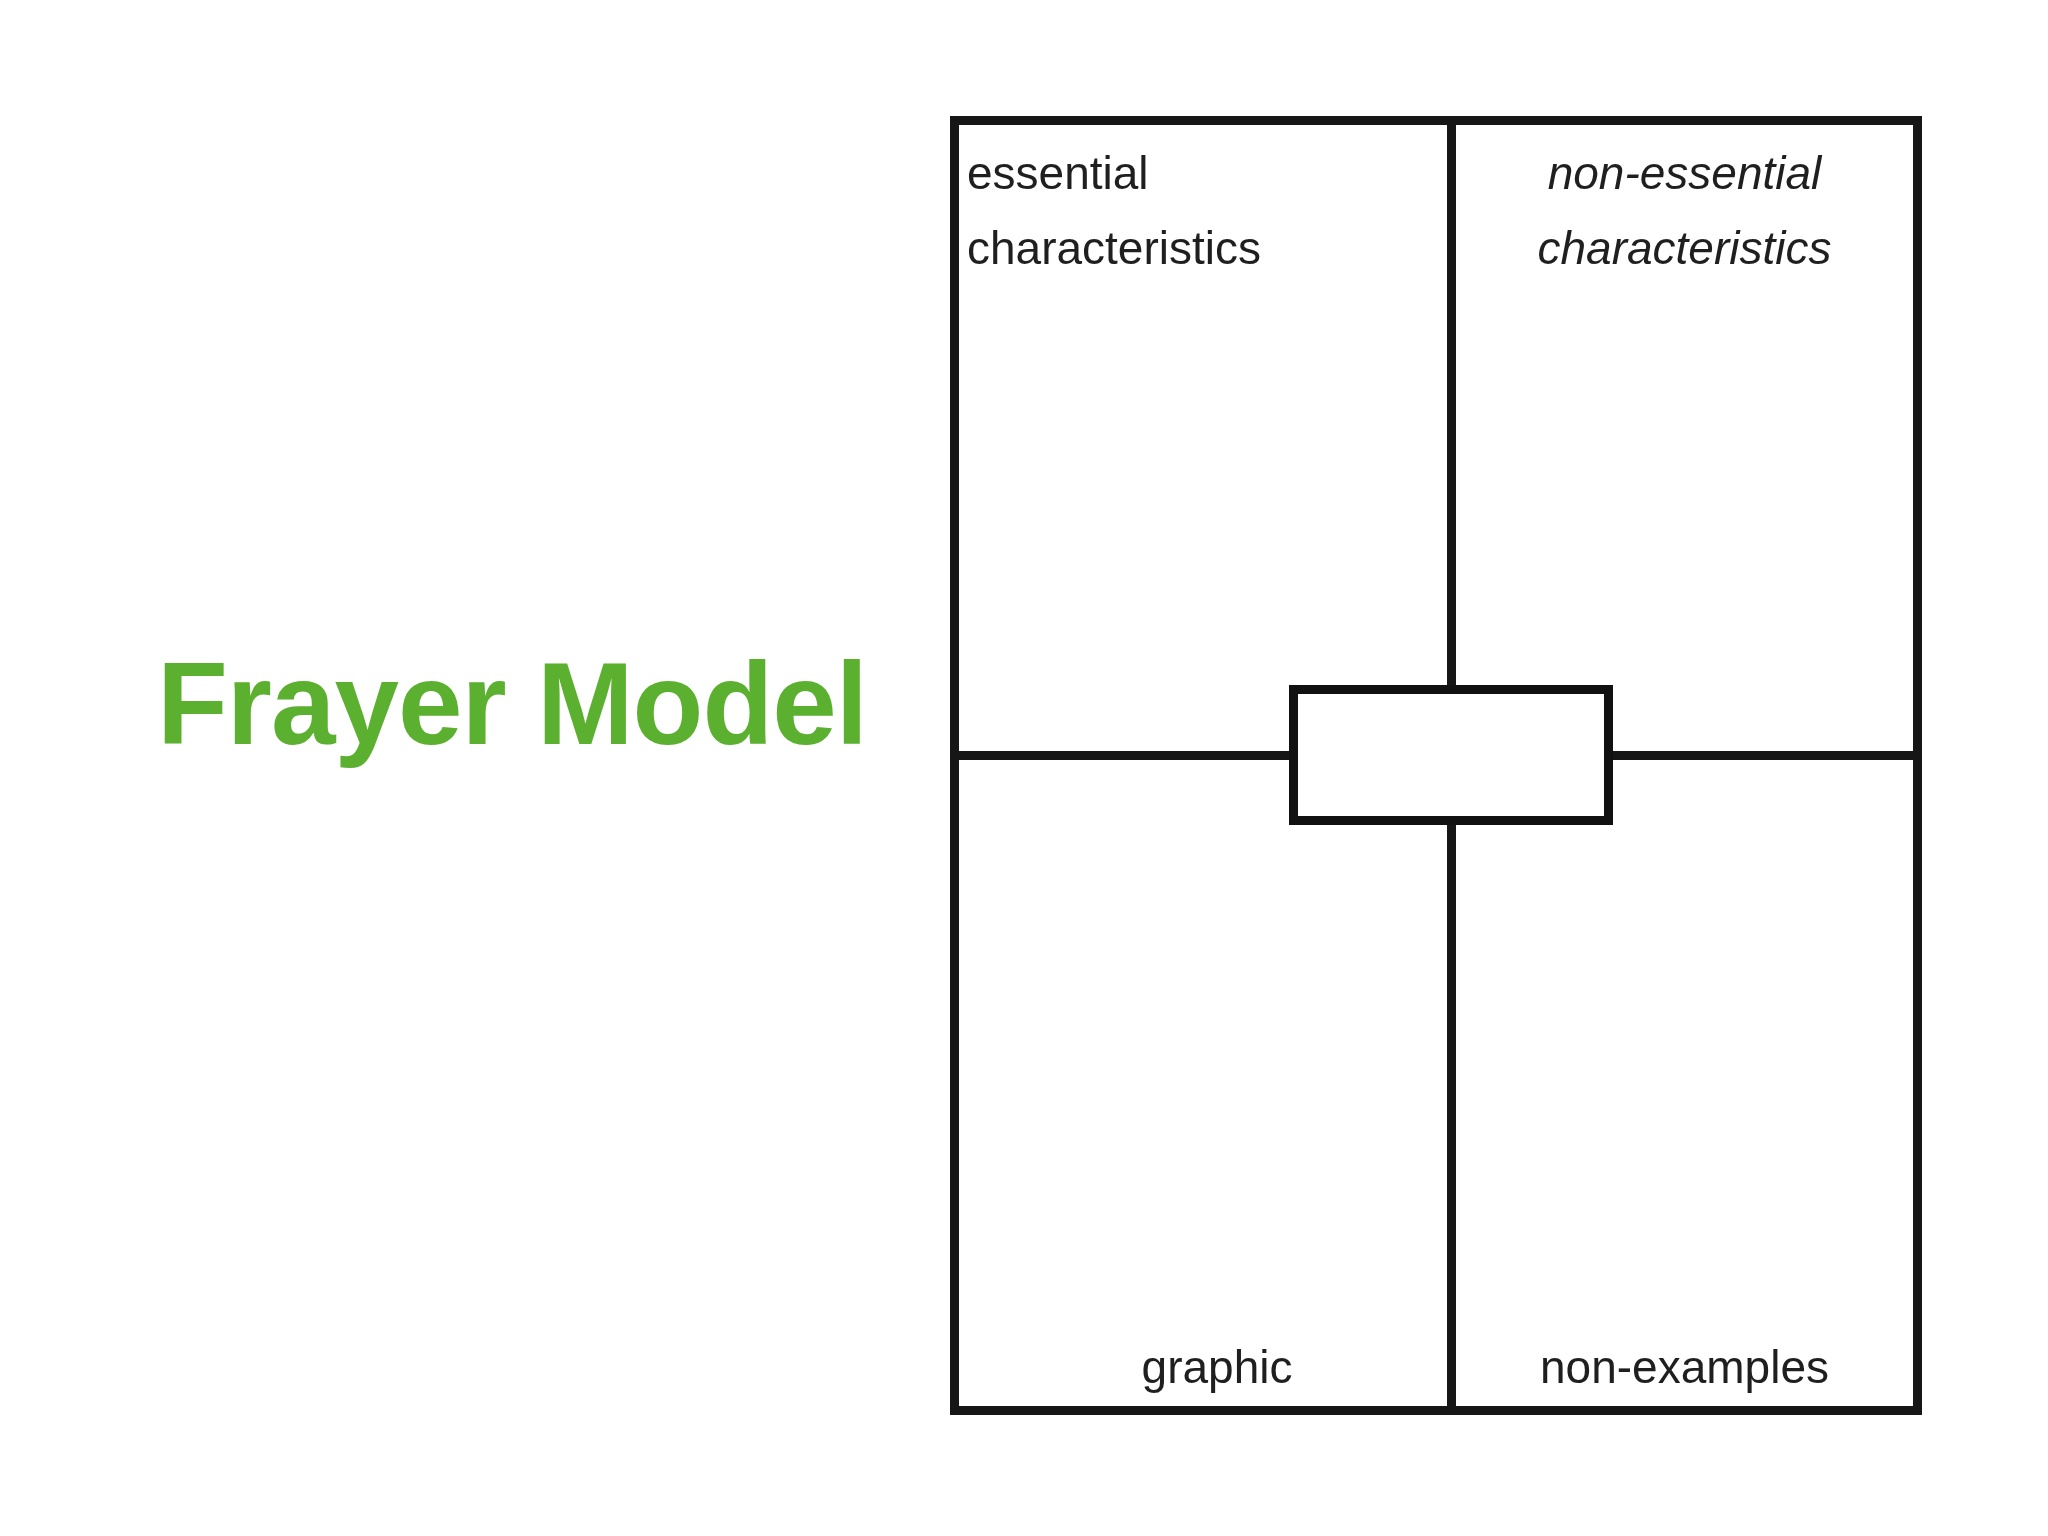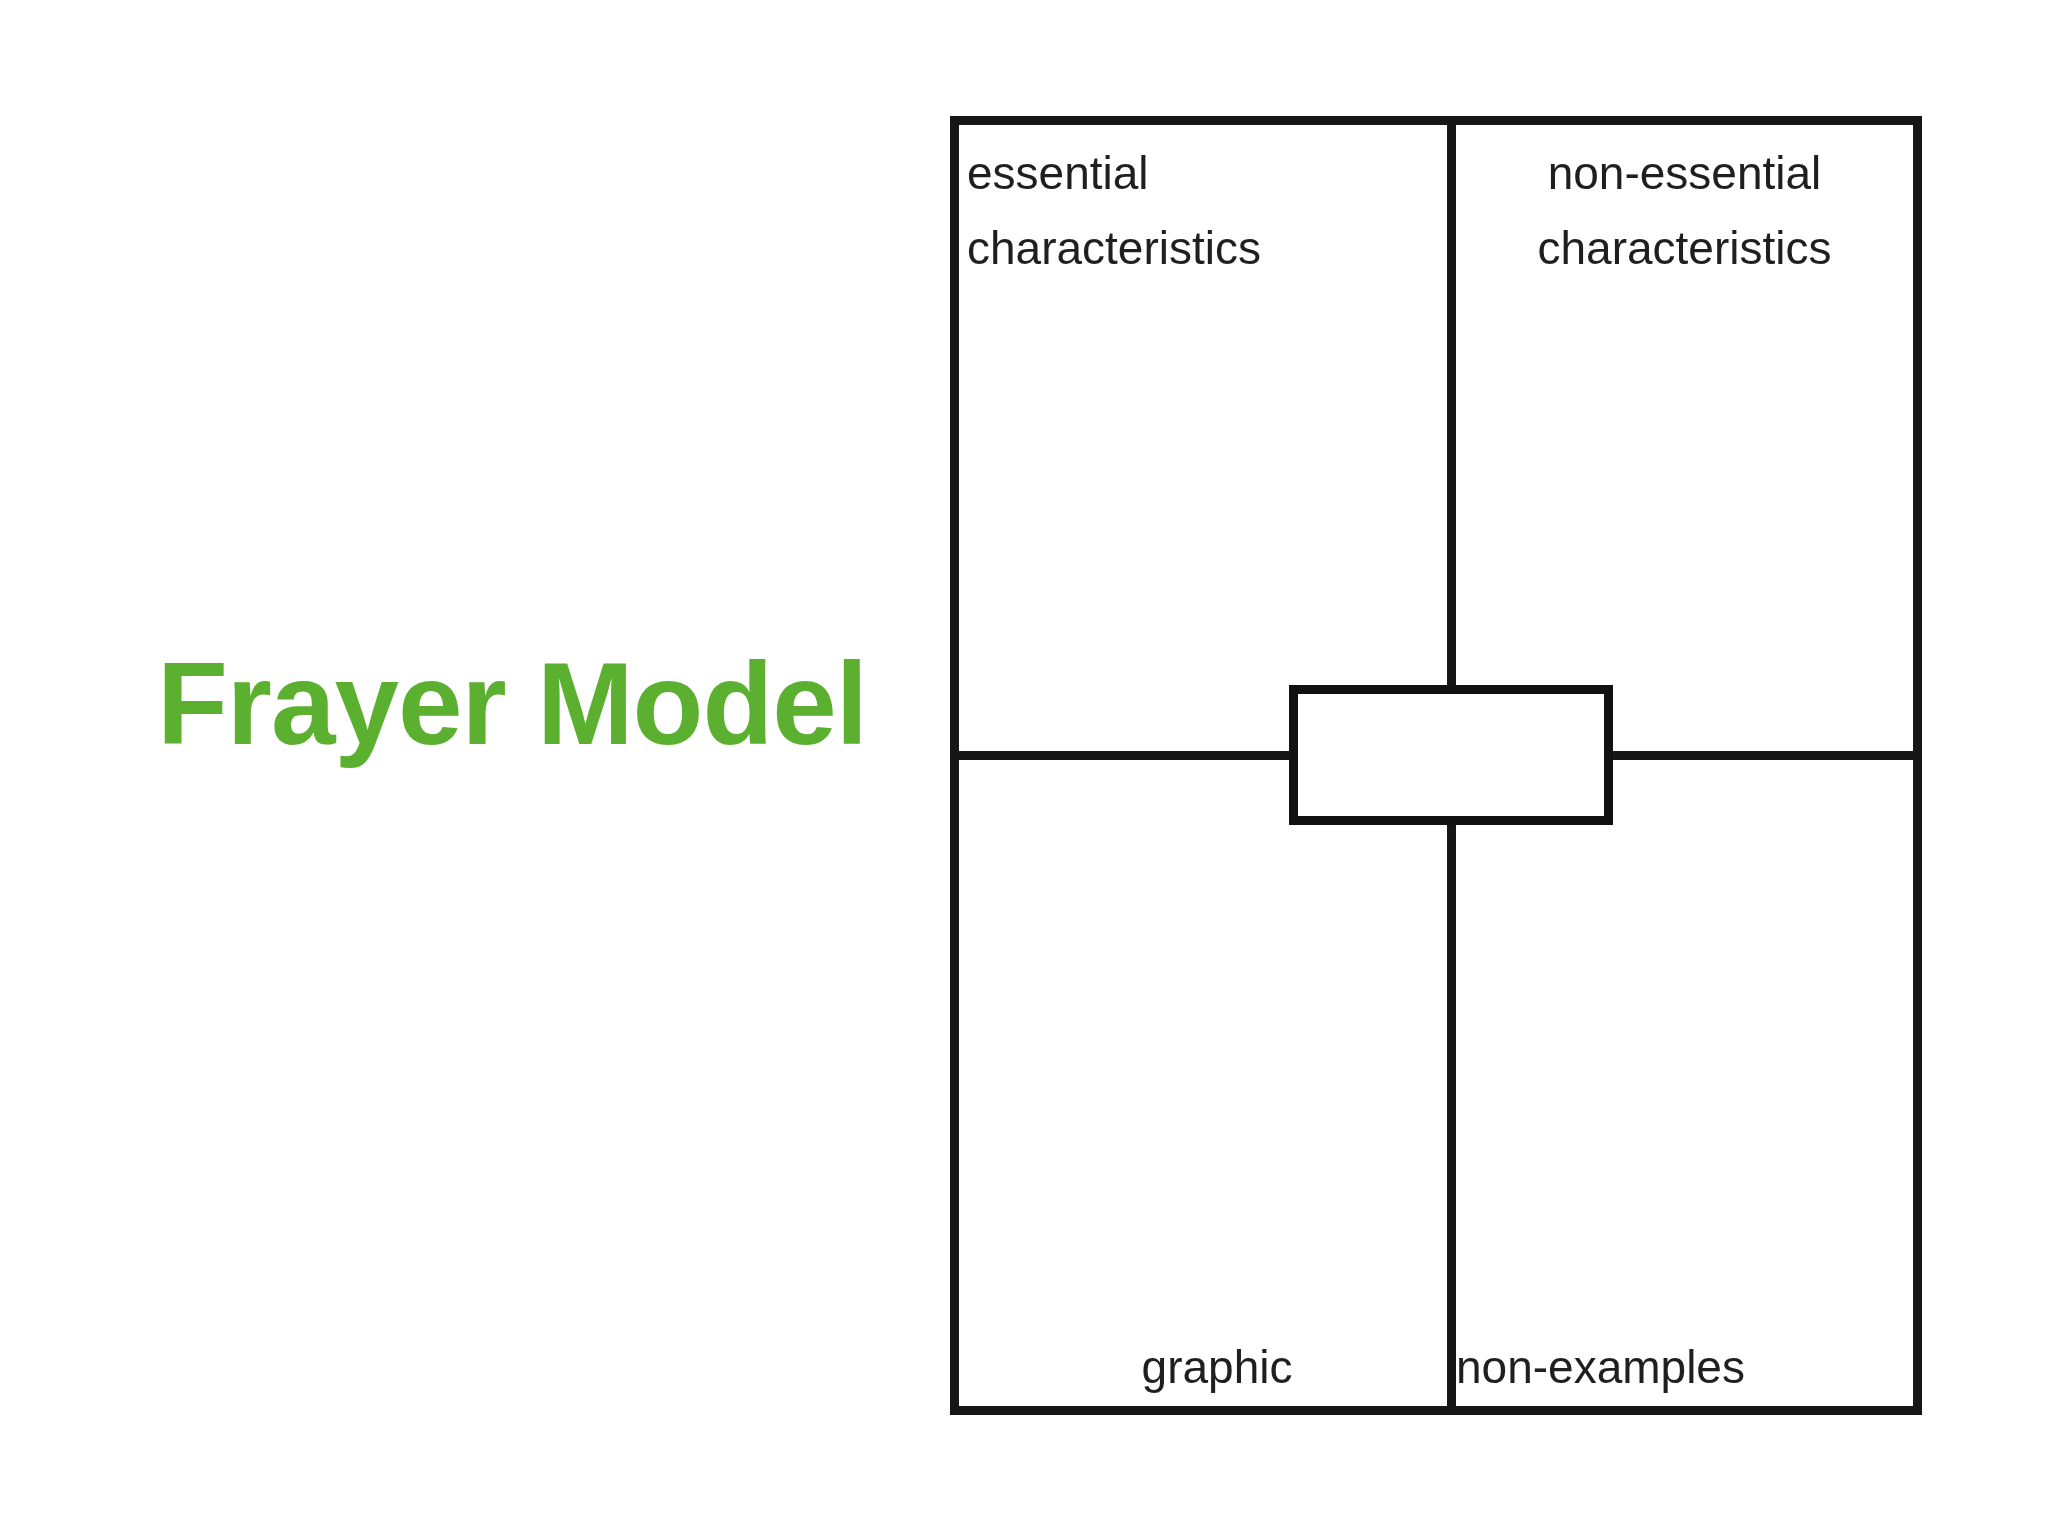--- a/index.html
+++ b/index.html
@@ -69,23 +69,23 @@
     z-index: 2;
   }
   .label {
     position: absolute;
     font-size: 46px;
     line-height: 75px;
     color: #1f1f1f;
     z-index: 0;
   }
   .label.tl { left: 8px;   top: 11px;   width: 470px; text-align: left; }
-  .label.tr { left: 497px; top: 11px;   width: 457px; text-align: center; }
+  .label.tr { left: 497px; top: 11px;   width: 457px; text-align: center; font-style: italic; }
   .label.bl { left: 28px;  top: 1205px; width: 460px; text-align: center; }
-  .label.br { left: 497px; top: 1205px; width: 457px; }
+  .label.br { left: 497px; top: 1205px; width: 457px; text-align: center; }
 </style>
 </head>
 <body>
 
 <div class="canvas">
 
   <h1 class="title" style="color: rgb(91, 177, 47);">Frayer Model</h1>
 
   <div class="frayer">
 

